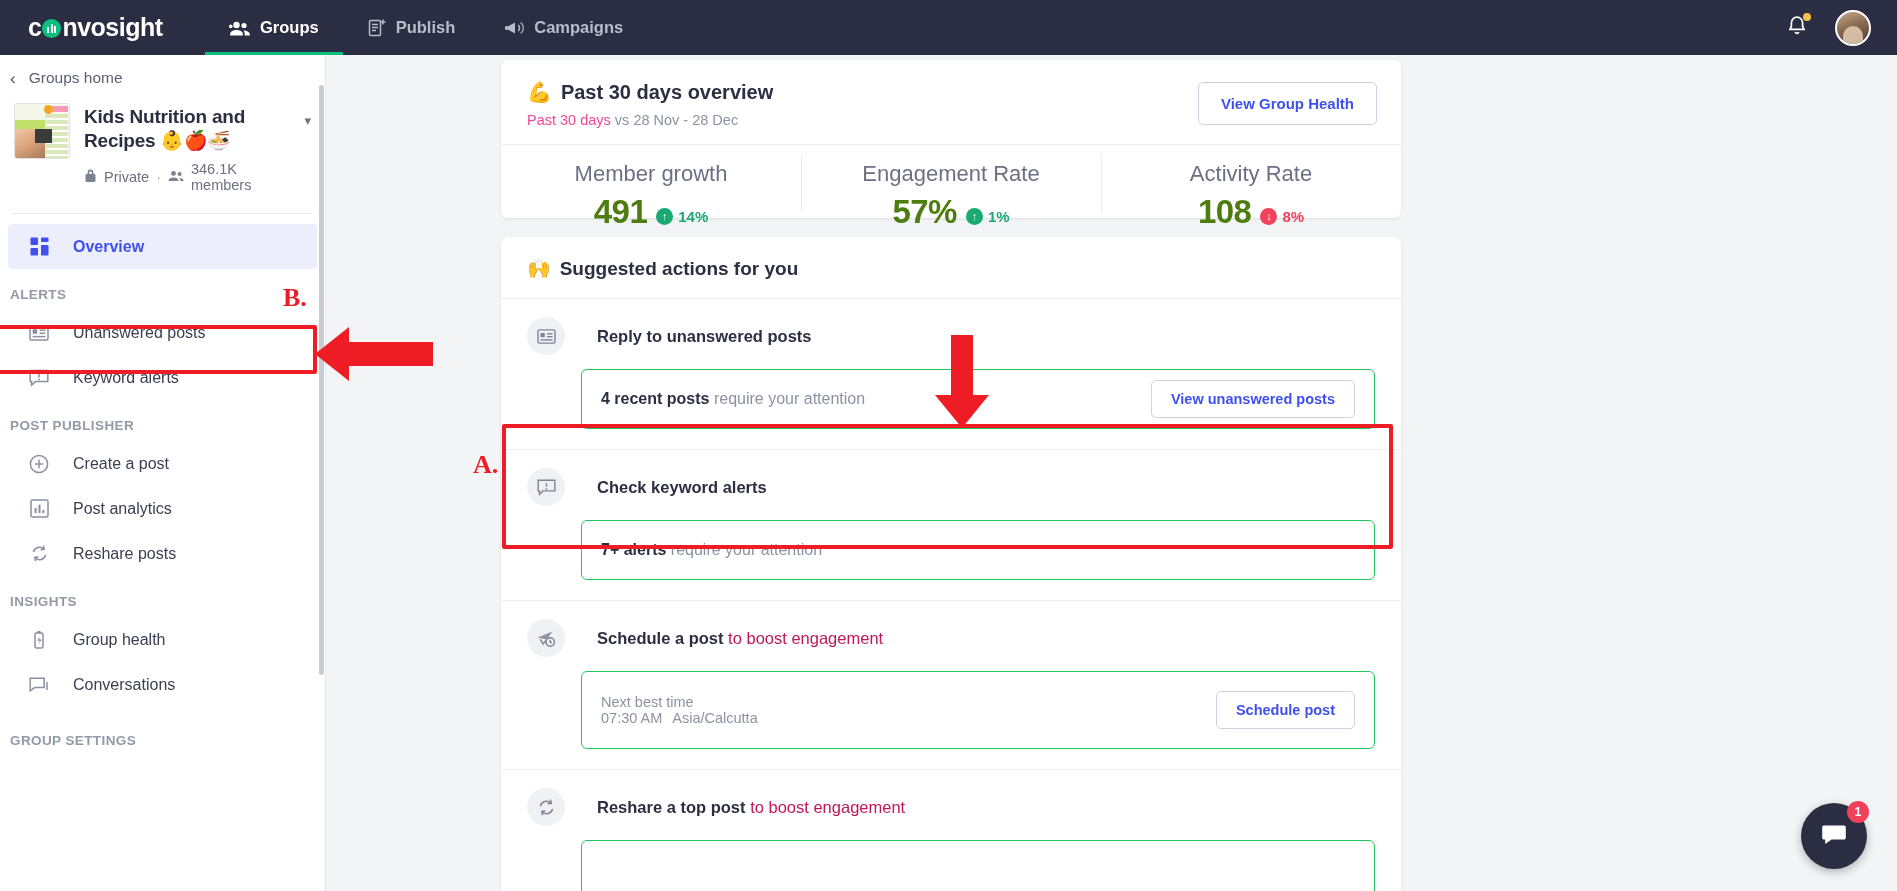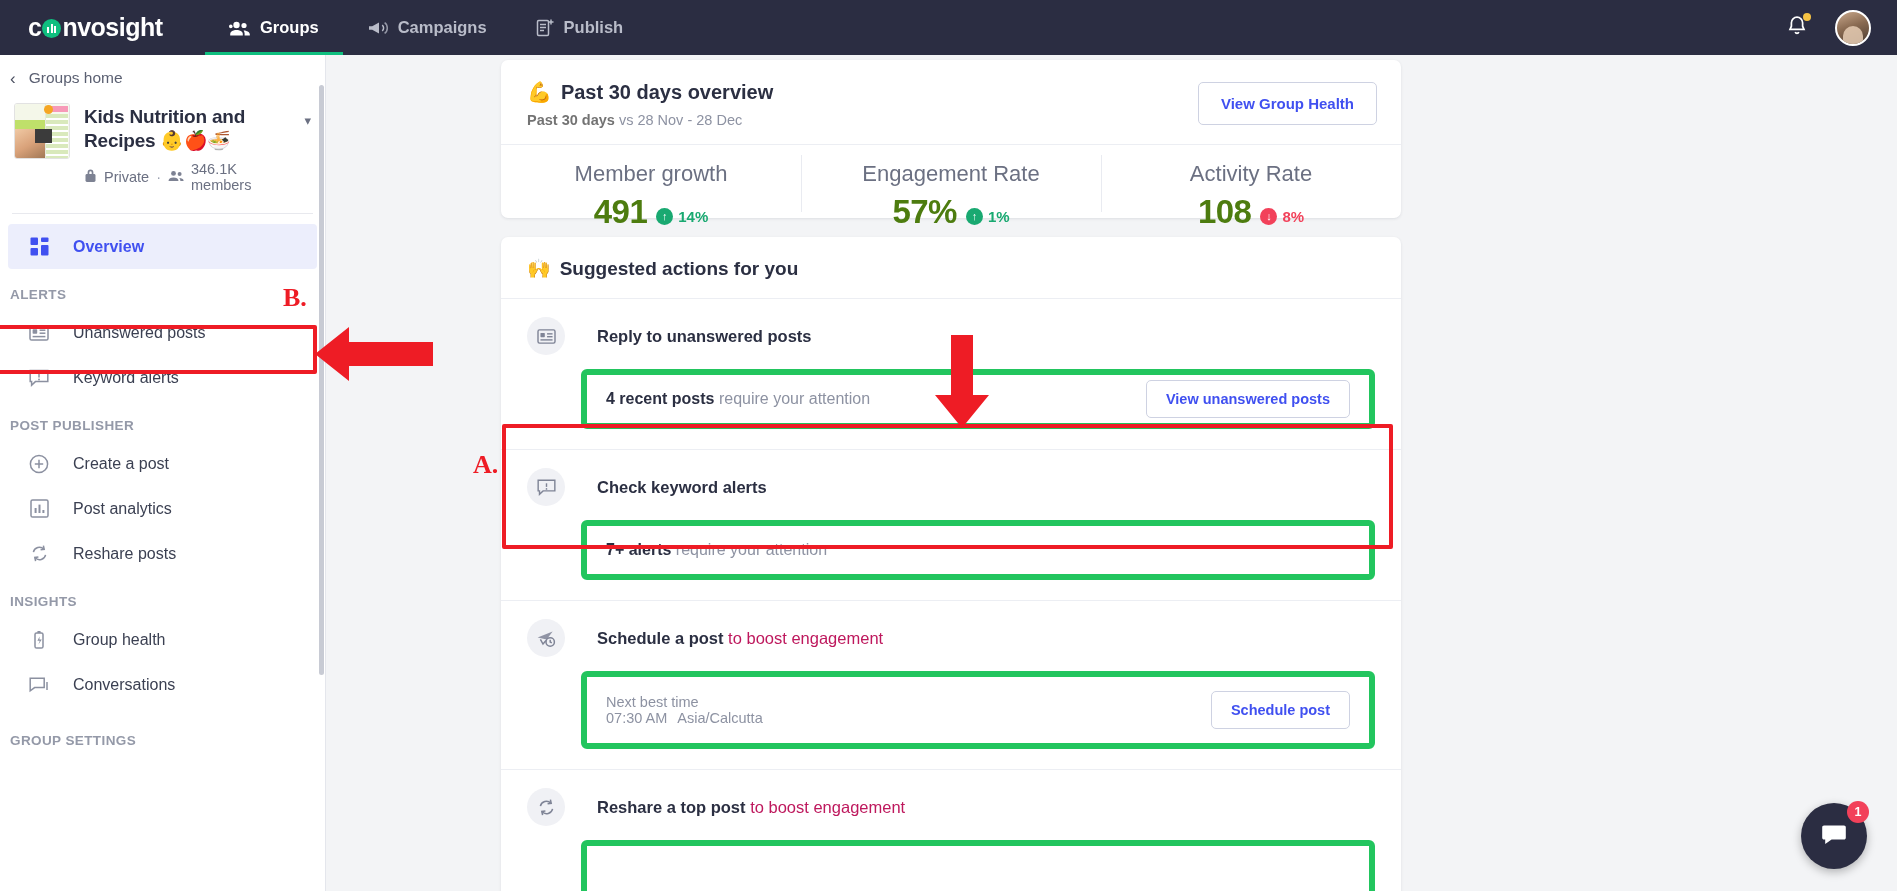--- a/index.html
+++ b/index.html
@@ -132,21 +132,21 @@
     position: absolute; top: 55px; left: 326px; width: 1571px; height: 836px;
     background: #f3f4f6; overflow: hidden;
   }
   .card {
     background: #ffffff; border-radius: 7px; box-shadow: 0 1px 3px rgba(30,35,60,.10);
   }
   .card-overview { position: absolute; left: 175px; top: 5px; width: 900px; height: 158px; }
   .ov-head { padding: 20px 26px 16px 26px; }
   .ov-title { font-size: 20px; font-weight: 700; color: #2b2f42; display: flex; align-items: center; gap: 9px; }
   .ov-sub { margin-top: 8px; font-size: 14.5px; color: #8d92a2; }
-  .ov-sub b { color: #737373; font-weight: 700; }
+  .ov-sub b { color: #ec4899; font-weight: 400; }
   .btn-outline {
     position: absolute; right: 24px; top: 22px;
     border: 1px solid #ced2e2; background: #fff; color: #4050f0;
     font-size: 15px; font-weight: 700; border-radius: 5px;
     padding: 12px 22px; cursor: pointer; font-family: inherit;
   }
   .ov-body { border-top: 1px solid #eceef3; display: flex; height: 78px; }
   .metric { flex: 1; text-align: center; padding-top: 16px; position: relative; }
   .metric + .metric::before {
     content: ""; position: absolute; left: 0; top: 10px; bottom: 10px; width: 1px;
@@ -174,21 +174,21 @@
   .sg-row { display: flex; align-items: center; gap: 16px; }
   .sg-ico {
     width: 38px; height: 38px; flex: 0 0 38px; border-radius: 50%;
     background: #f0f1f5; display: flex; align-items: center; justify-content: center;
     color: #7f8496;
   }
   .sg-title { font-size: 16.5px; color: #2b2f42; margin-left: 16px; }
   .sg-title b { font-weight: 700; }
   .sg-title .muted { color: #be185d; font-weight: 400; }
   .sg-inner {
-    margin: 14px 0 0 54px; border: 6px solid #22c55e; border-radius: 6px;
+    margin: 14px 0 0 54px; border: 1px solid #22c55e; border-radius: 6px;
     height: 60px; display: flex; align-items: center; padding: 0 19px;
   }
   .sg-inner-text { font-size: 16px; color: #8d92a2; }
   .sg-inner-text b { color: #2b2f42; font-weight: 700; }
   .sg-inner .btn-outline { position: static; margin-left: auto; padding: 10px 19px; font-size: 14.5px; }
   .sg-stack { display: flex; flex-direction: column; justify-content: center; }
   .nb-label { font-size: 14.5px; color: #8d92a2; }
   .nb-time { font-size: 23px; font-weight: 700; color: #2b2f42; display: flex; align-items: baseline; gap: 10px; }
   .nb-time span { font-size: 14.5px; font-weight: 400; color: #8d92a2; }
   .sg-inner.tall { height: 78px; }
@@ -241,40 +241,40 @@
               <circle cx="15" cy="5.5" r="2.6"></circle>
             <circle cx="1.8" cy="6.4" r="1.8"></circle>
             <path d="M1.2 14c0-2.4 2.8-4 6.3-4s6.3 1.6 6.3 4v1.4H1.2z"></path>
             <path d="M14.6 10.4c3 .15 6.2 1.4 6.2 3.7v1.3h-5.2v-1.8c0-1.2-.4-2.3-1-3.2z"></path>
           </svg>
         </span>
         <span>Groups</span>
       </div>
       <div class="navitem">
         <span>
-          <svg width="22" height="18" viewBox="0 0 22 18" fill="none" stroke="currentColor" stroke-width="1.5">
-            <path d="M2 7.2v3.6h3.2L12 14.6V3.4L5.2 7.2H2z" fill="currentColor" stroke="none"></path>
-            <path d="M15.2 6.2c.9.6 1.4 1.6 1.4 2.8s-.5 2.2-1.4 2.8"></path>
-            <path d="M17.6 3.6c1.7 1.1 2.7 3 2.7 5.4s-1 4.3-2.7 5.4" opacity=".75"></path>
-          </svg>
-        </span>
-        <span>Campaigns</span>
-      </div>
-      <div class="navitem">
-        <span>
           <svg width="20" height="20" viewBox="0 0 20 20" fill="none" stroke="currentColor" stroke-width="1.5">
             <rect x="2.5" y="2.5" width="11" height="15" rx="1.2"></rect>
             <line x1="5" y1="6.5" x2="11" y2="6.5"></line>
               <line x1="5" y1="9.5" x2="11" y2="9.5"></line>
             <line x1="5" y1="12.5" x2="9" y2="12.5"></line>
             <line x1="16" y1="1.5" x2="16" y2="6.5"></line>
               <line x1="13.5" y1="4" x2="18.5" y2="4"></line>
           </svg>
         </span>
         <span>Publish</span>
+      </div>
+      <div class="navitem">
+        <span>
+          <svg width="22" height="18" viewBox="0 0 22 18" fill="none" stroke="currentColor" stroke-width="1.5">
+            <path d="M2 7.2v3.6h3.2L12 14.6V3.4L5.2 7.2H2z" fill="currentColor" stroke="none"></path>
+            <path d="M15.2 6.2c.9.6 1.4 1.6 1.4 2.8s-.5 2.2-1.4 2.8"></path>
+            <path d="M17.6 3.6c1.7 1.1 2.7 3 2.7 5.4s-1 4.3-2.7 5.4" opacity=".75"></path>
+          </svg>
+        </span>
+        <span>Campaigns</span>
       </div>
     </div>
 
     <div class="nav-right">
       <div class="bell-wrap">
         <span>
           <svg width="24" height="24" viewBox="0 0 24 24" fill="none" stroke="#ffffff" stroke-width="1.7">
             <path d="M12 3.2a5.6 5.6 0 0 0-5.6 5.6v3.4L5 15.4h14l-1.4-3.2V8.8A5.6 5.6 0 0 0 12 3.2z"></path>
             <path d="M10.2 18a1.9 1.9 0 0 0 3.6 0"></path>
           </svg>

